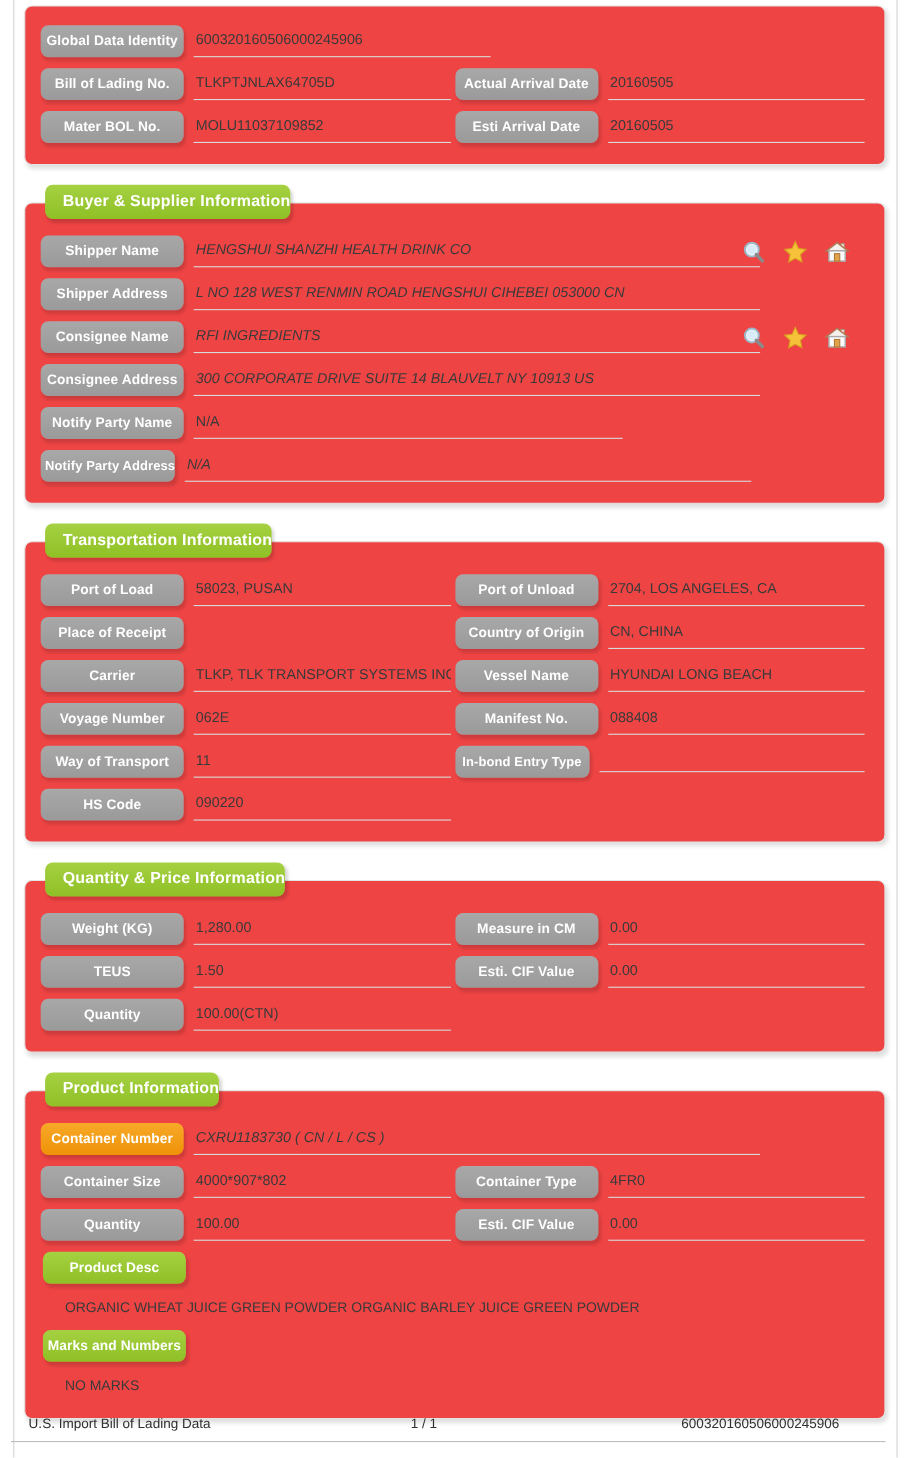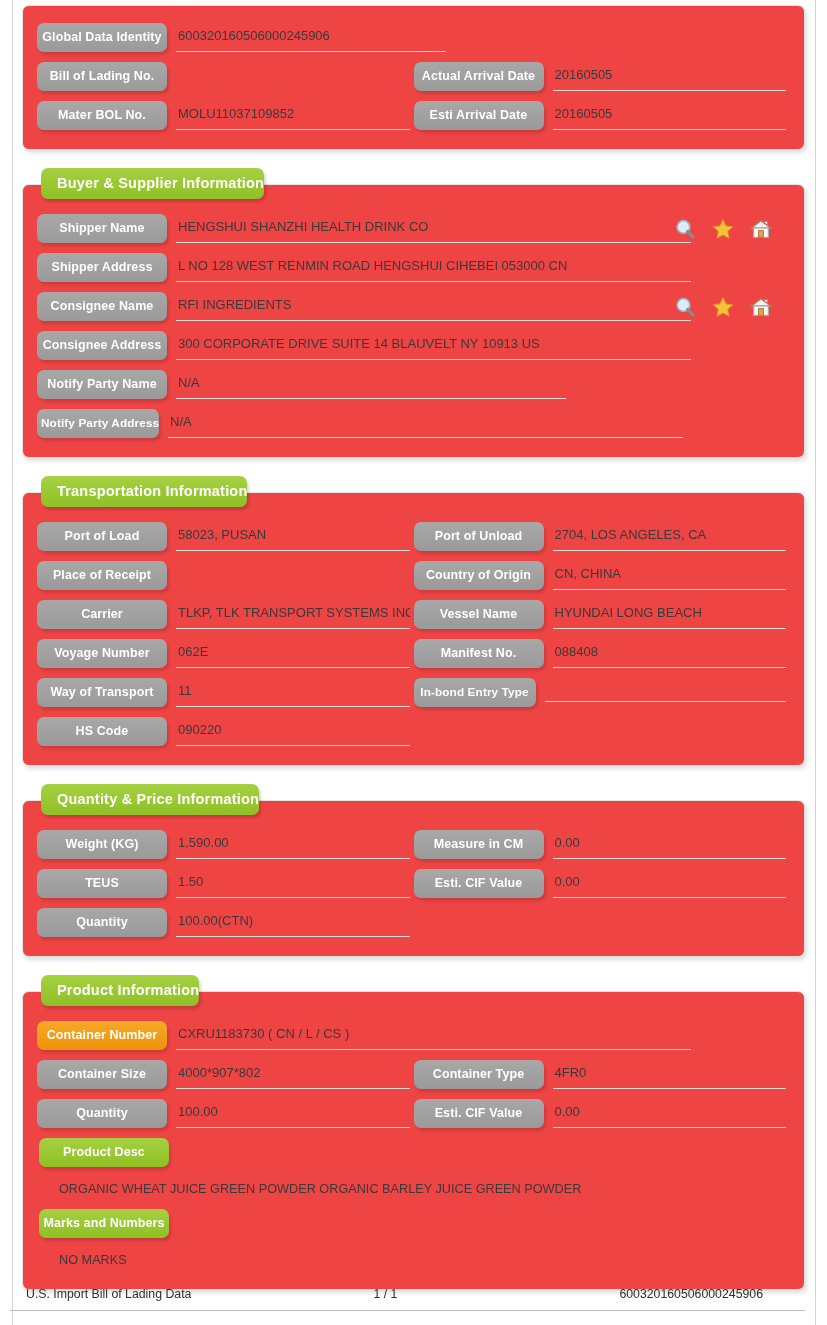--- a/index.html
+++ b/index.html
@@ -113,21 +113,21 @@
     white-space: nowrap;
     overflow: hidden;
     box-sizing: border-box;
     align-self: center;
   }
   .value.wide { margin-right: 4px; }
 
   
   .value.short { max-width: 270px; }
   .value.mid   { max-width: 390px; }
-  .value.long  { max-width: 515px; }
+  .value.long  { max-width: 515px; font-style: italic; }
 
   
   .icon-group {
     position: absolute;
     right: 18px;
     display: flex;
     gap: 16px;
     align-items: center;
   }
   .ico { width: 22px; height: 22px; display: block; }
@@ -175,20 +175,21 @@
             <div class="pill">Global Data Identity</div>
             <div class="value short">600320160506000245906</div>
           </div>
         </div>
       </div>
 
       <div class="row">
         <div class="col half">
           <div class="field">
             <div class="pill">Bill of Lading No.</div>
+            <div class="value wide">TLKPTJNLAX64705D</div>
           </div>
         </div>
         <div class="col half">
           <div class="field">
             <div class="pill">Actual Arrival Date</div>
             <div class="value wide">20160505</div>
           </div>
         </div>
       </div>
 
@@ -407,21 +408,21 @@
   </div>
 
   <div class="card has-head">
     <div class="card-head">Quantity &amp; Price Information</div>
     <div class="card-body">
 
       <div class="row">
         <div class="col half">
           <div class="field">
             <div class="pill">Weight (KG)</div>
-            <div class="value wide">1,590.00</div>
+            <div class="value wide">1,280.00</div>
           </div>
         </div>
         <div class="col half">
           <div class="field">
             <div class="pill">Measure in CM</div>
             <div class="value wide">0.00</div>
           </div>
         </div>
       </div>
 

